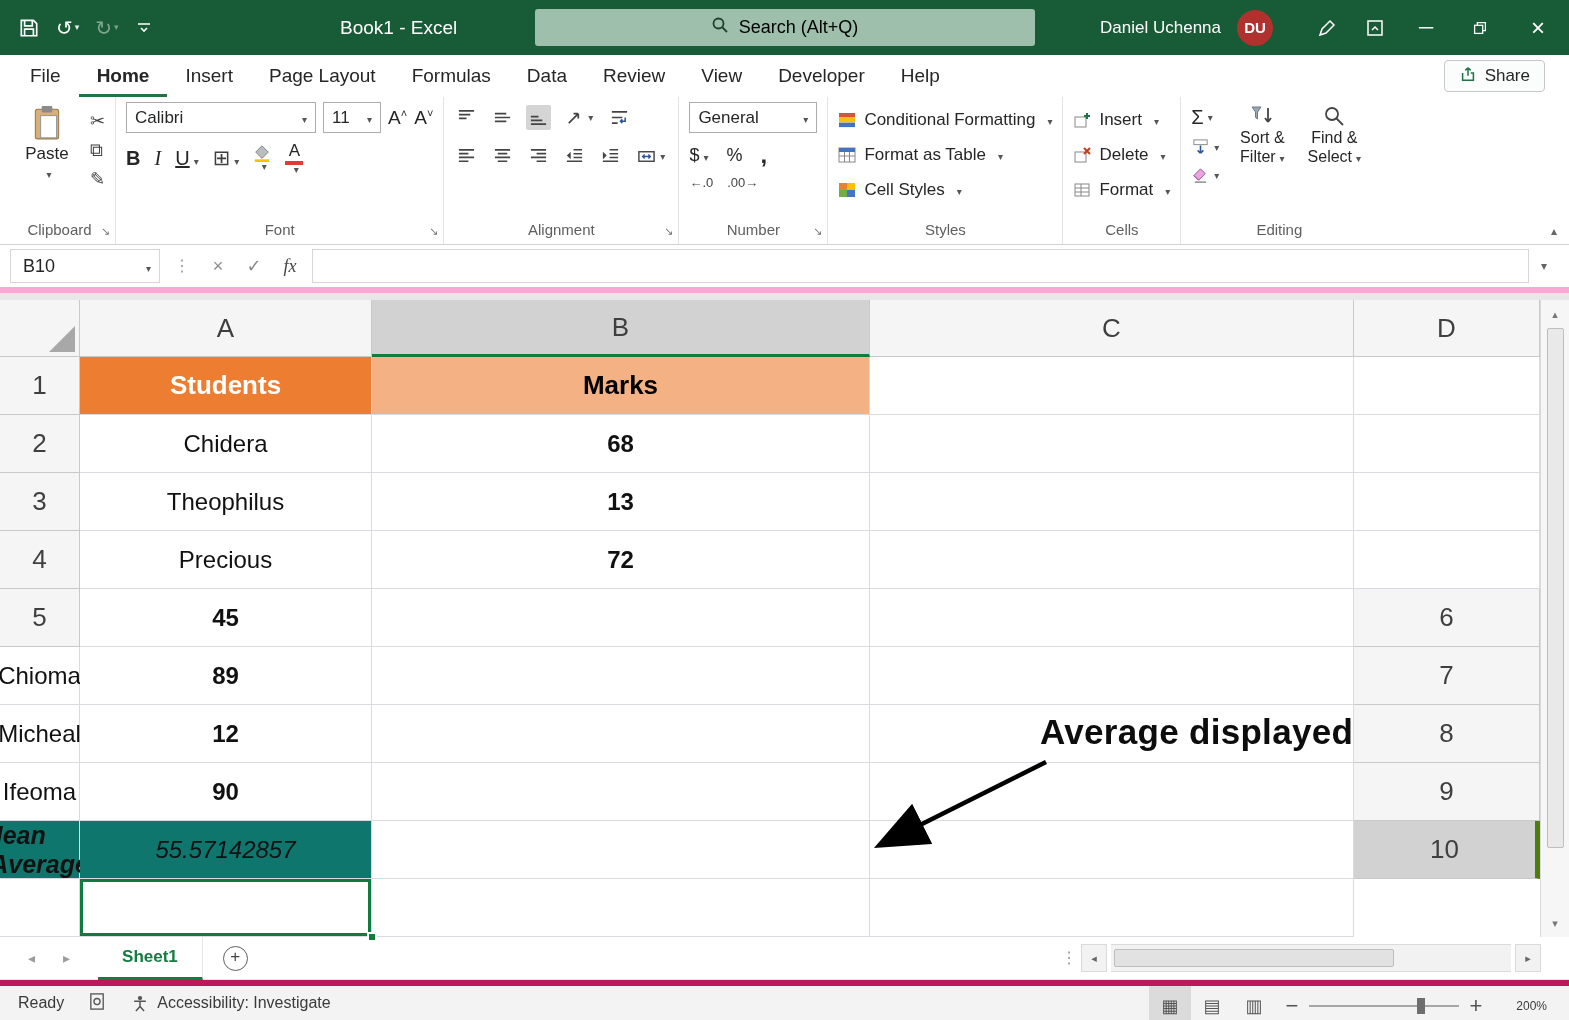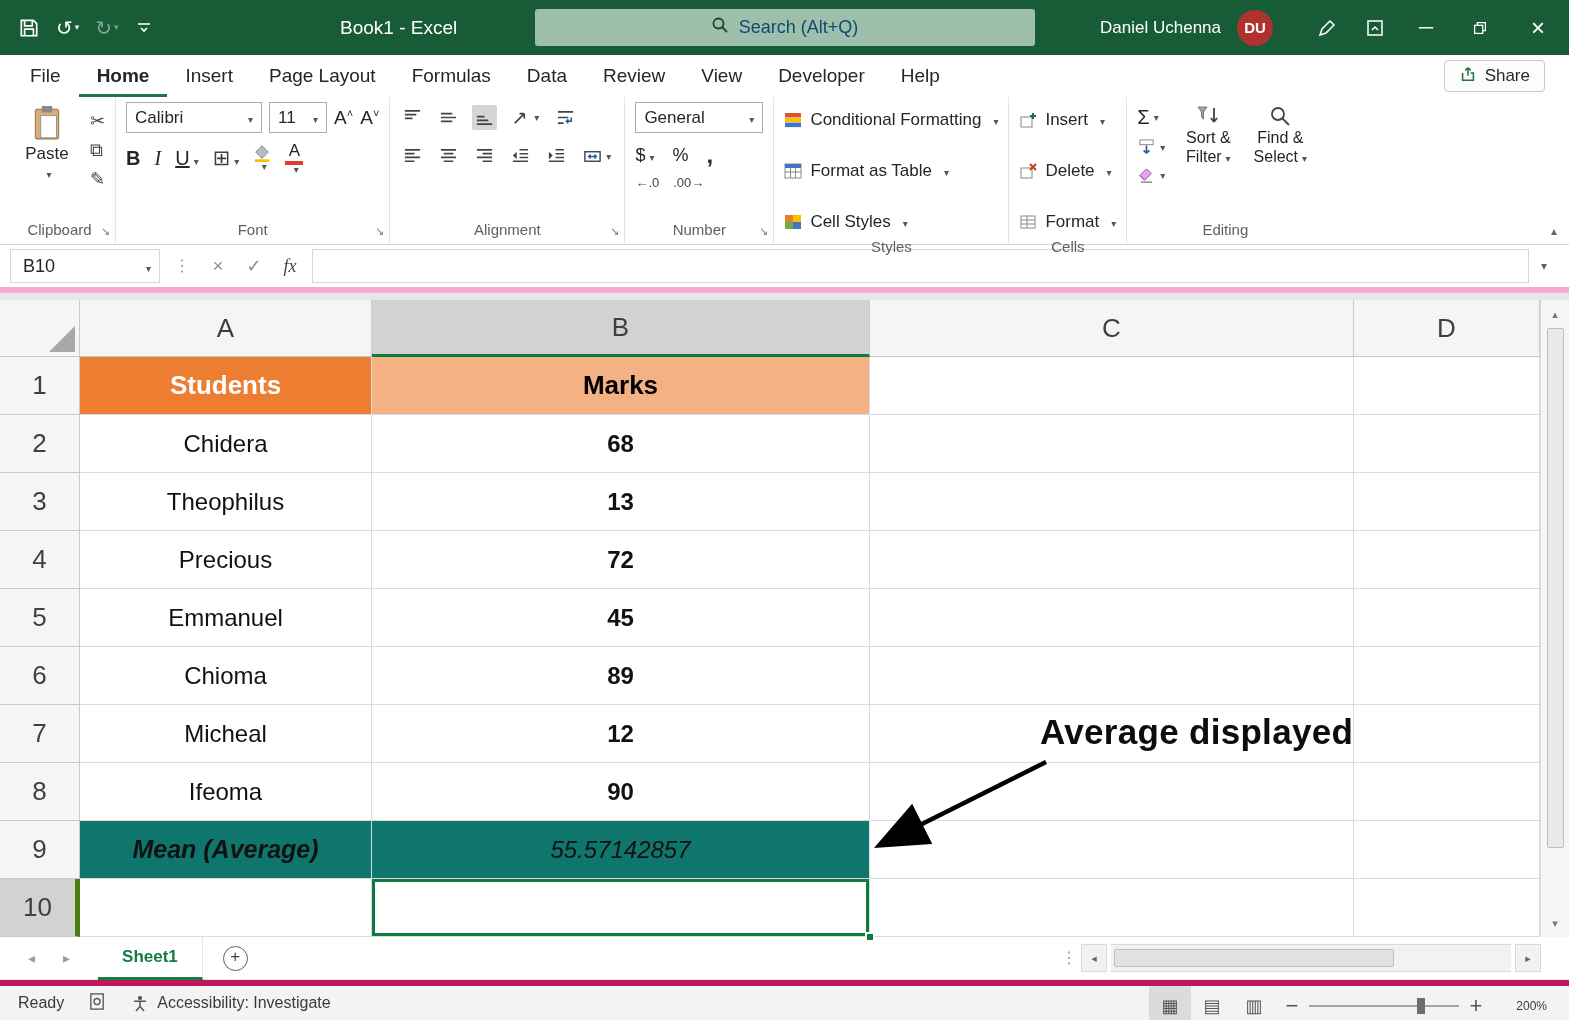--- a/index.html
+++ b/index.html
@@ -9,21 +9,21 @@
 
   
   .titlebar { height: 55px; background: #185C37; position: relative; display: flex; align-items: center; color: #fff; }
   .qat { display: flex; align-items: center; gap: 16px; padding-left: 18px; }
   .qat .ico { font-size: 20px; line-height: 1; color: #fff; display: flex; align-items: center; }
   .dim { opacity: .45; }
   .ddw::after { content: "▾"; font-size: 9px; color: #fff; margin-left: 2px; opacity: .9; }
   .doc-title { position: absolute; left: 340px; top: 0; height: 55px; display: flex; align-items: center; font-size: 19px; }
   .searchbox { position: absolute; left: 50%; transform: translateX(-50%); top: 9px; width: 500px; height: 37px;
     background: #9DBFAC; border-radius: 3px; display: flex; align-items: center; justify-content: center; gap: 10px;
-    color: #0c4a6e; font-size: 18px; }
+    color: #000000; font-size: 18px; }
   .tb-right { position: absolute; right: 0; top: 0; height: 55px; display: flex; align-items: center; }
   .user-name { font-size: 17px; margin-right: 16px; }
   .avatar { width: 36px; height: 36px; border-radius: 50%; background: #B0312E; color: #fff; display: flex; align-items: center;
     justify-content: center; font-size: 15px; font-weight: 700; margin-right: 30px; }
   .tb-icon { width: 48px; height: 55px; display: flex; align-items: center; justify-content: center; }
   .win-btn { width: 54px; height: 55px; display: flex; align-items: center; justify-content: center; font-size: 20px; }
   .win-btn.close { width: 62px; font-size: 24px; }
 
   
   .tabrow { height: 42px; background: #fff; display: flex; align-items: stretch; padding-left: 12px; position: relative; }
@@ -48,21 +48,21 @@
   .gi-dots::before { content: "⋮"; font-size: 16px; color: #999; }
   .gi-collapse::before { content: "▴"; font-size: 12px; color: #666; }
 
   .paste { display: flex; flex-direction: column; align-items: center; width: 66px; padding-top: 3px; }
   .paste-label { font-size: 17px; margin-top: 3px; }
   .clip-col { display: flex; flex-direction: column; gap: 11px; margin-left: 10px; padding-top: 10px; }
 
   .stack2 { display: flex; flex-direction: column; }
   .font-row1 { display: flex; gap: 7px; align-items: center; }
   .sel { border: 1px solid #ACACAC; height: 31px; display: flex; align-items: center; padding: 0 8px; font-size: 17px; background: #fff; }
-  .sel-font { width: 136px; justify-content: space-between; }
+  .sel-font { width: 190px; justify-content: space-between; }
   .sel-size { width: 58px; justify-content: space-between; }
   .fbtn { font-size: 19px; display: flex; align-items: flex-start; }
   .fbtn sup { font-size: 11px; }
   .font-row2 { display: flex; gap: 14px; align-items: center; margin-top: 10px; height: 30px; }
   .b-glyph { font-weight: 700; font-size: 20px; }
   .i-glyph { font-style: italic; font-family: "Liberation Serif", serif; font-size: 20px; }
   .u-glyph { text-decoration: underline; font-size: 20px; }
   .color-btn { display: flex; flex-direction: column; align-items: center; line-height: 1; }
   .color-btn .letter { font-size: 17px; }
   .bar { width: 18px; height: 4px; margin-top: 2px; }
@@ -72,21 +72,21 @@
   .al-row + .al-row { margin-top: 9px; }
   .icbox { display: flex; align-items: center; justify-content: center; padding: 3px; border-radius: 2px; }
   .icbox.active { background: #D5D5D5; }
   .i16 { width: 19px; height: 19px; }
 
   .num-col { display: flex; flex-direction: column; }
   .num-row2 { display: flex; gap: 18px; align-items: center; margin-top: 8px; font-size: 18px; }
   .comma { font-weight: 700; font-size: 24px; }
   .num-row3 { display: flex; gap: 14px; margin-top: 6px; font-size: 13px; color: #444; }
 
-  .style-col, .cells-col { display: flex; flex-direction: column; justify-content: flex-start; gap: 20px; padding-top: 2px; }
+  .style-col, .cells-col { display: flex; flex-direction: column; justify-content: flex-start; gap: 4px; padding-top: 2px; }
   .style-item { display: flex; align-items: center; gap: 8px; font-size: 17px; height: 31px; white-space: nowrap; }
 
   .edit-body { display: flex; gap: 10px; }
   .edit-col1 { display: flex; flex-direction: column; gap: 9px; padding-top: 4px; }
   .ed-item { display: flex; align-items: center; font-size: 19px; }
   .sigma { font-size: 20px; }
   .edit-col2 { display: flex; gap: 6px; }
   .tallbtn { display: flex; flex-direction: column; align-items: center; width: 66px; font-size: 16px; line-height: 19px; text-align: center; padding-top: 2px; }
   .rib-collapse { position: absolute; right: 12px; bottom: 6px; }
 
@@ -542,21 +542,20 @@
       <div class="cell"></div>
       <div class="cell"></div>
 
       <div class="rh">4</div>
       <div class="cell name">Precious</div>
       <div class="cell mark">72</div>
       <div class="cell"></div>
       <div class="cell"></div>
 
       <div class="rh">5</div>
-      <div class="cell name">Emmanuel</div>
       <div class="cell mark">45</div>
       <div class="cell"></div>
       <div class="cell"></div>
 
       <div class="rh">6</div>
       <div class="cell name">Chioma</div>
       <div class="cell mark">89</div>
       <div class="cell"></div>
       <div class="cell"></div>
 

